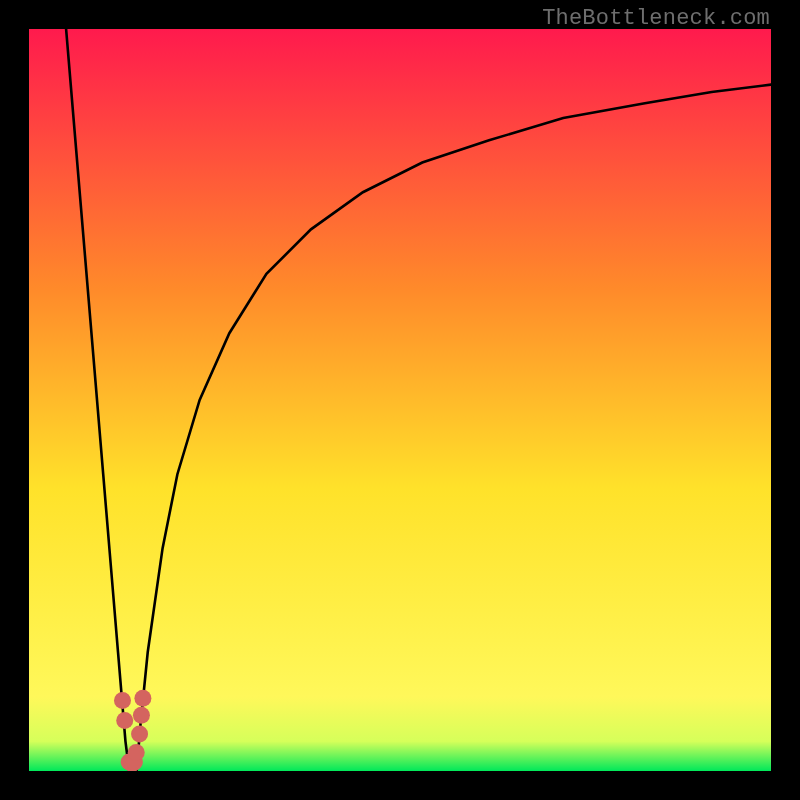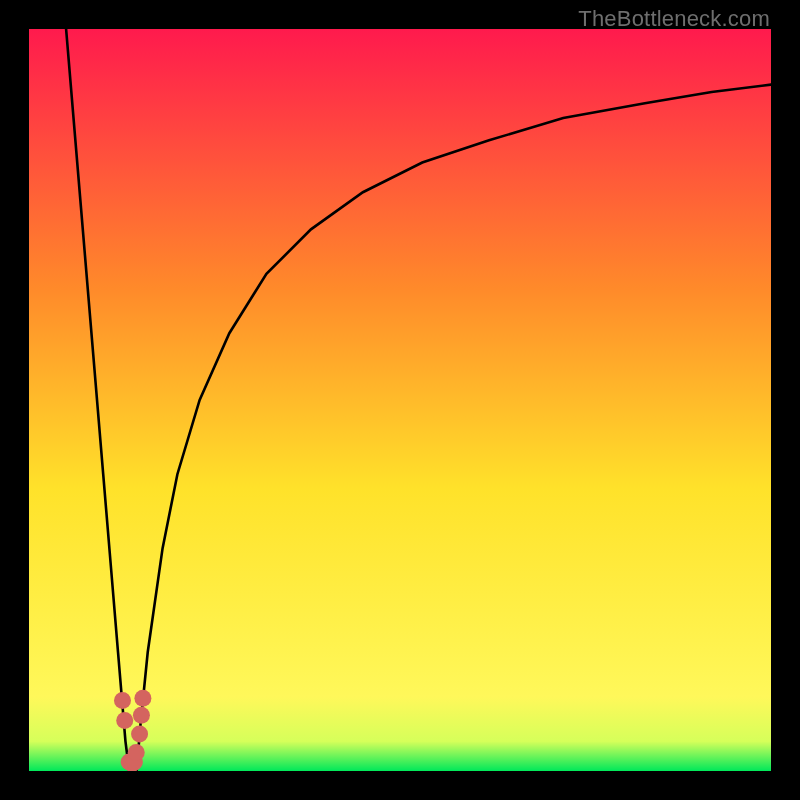--- a/index.html
+++ b/index.html
@@ -23,21 +23,21 @@
     left: 29px;
     top: 29px;
     width: 742px;
     height: 742px;
     overflow: hidden;
   }
   .watermark {
     position: absolute;
     top: 6px;
     right: 30px;
-    font-family: Liberation Sans, sans-serif;
+    font-family: Liberation Mono, monospace;
     font-size: 22px;
     color: #6e6e6e;
     letter-spacing: 0.2px;
     font-weight: 500;
   }
   svg { display: block; }
 </style>
 </head>
 <body>
 

